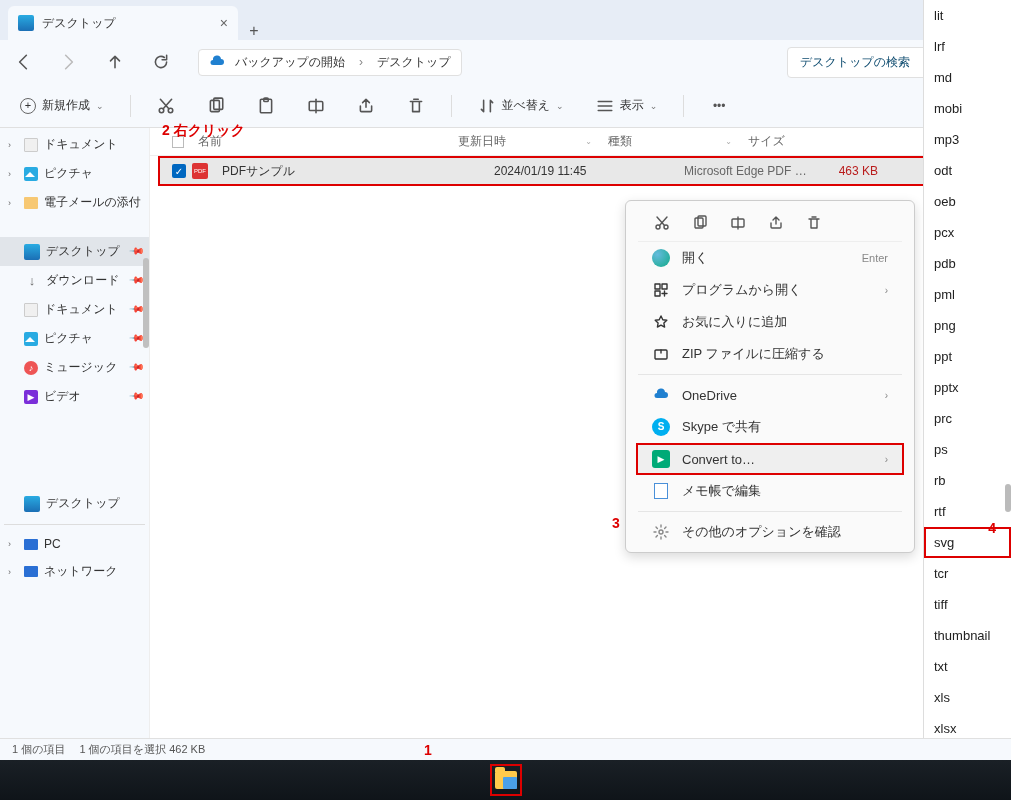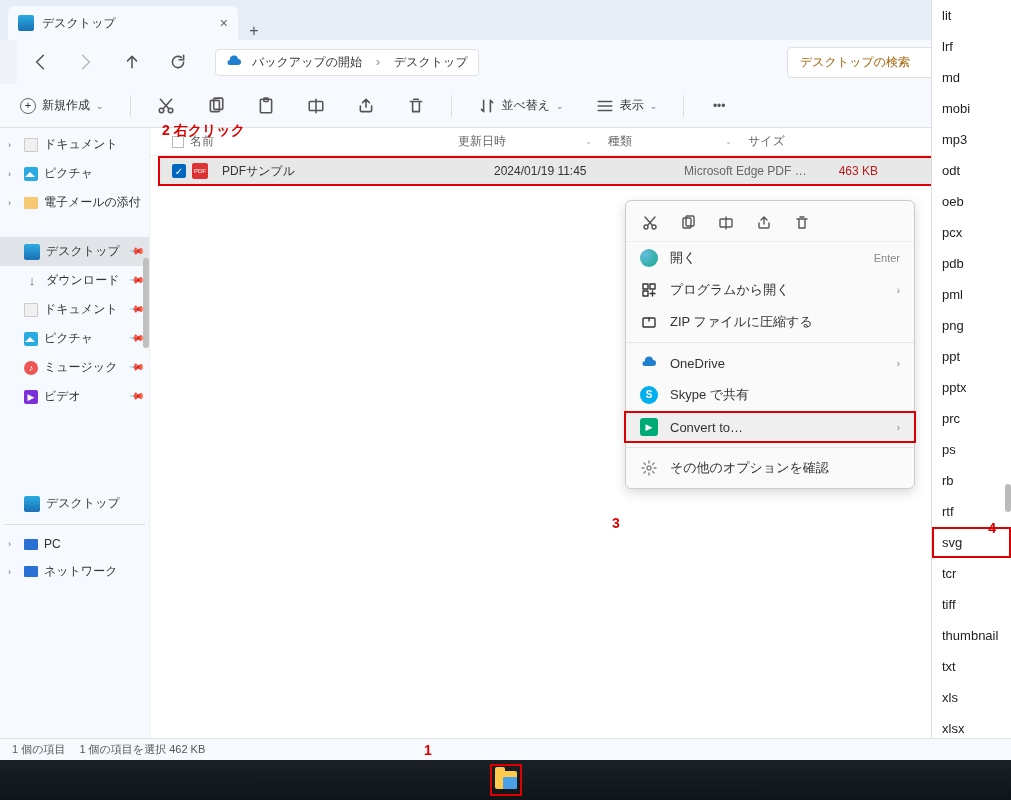--- a/index.html
+++ b/index.html
@@ -8,26 +8,26 @@
 
 .titlebar { height: 40px; background: #e7edf6; display: flex; align-items: flex-end; }
 .tab { background: #f6f9fd; border-radius: 6px 6px 0 0; height: 34px; min-width: 230px; display: flex; align-items: center; padding: 0 10px; margin-left: 8px; gap: 8px; }
 .tab .desktop-icon, .folder-ico { width: 16px; height: 16px; background: linear-gradient(#29abe2, #1b6fb5); border-radius: 2px; display: inline-block; }
 .tab-close { margin-left: auto; font-size: 14px; color: #666; }
 .newtab { width: 32px; text-align: center; font-size: 16px; color: #555; }
 .winbtns { margin-left: auto; display: flex; }
 .winbtn { width: 44px; height: 30px; display: flex; align-items: center; justify-content: center; color: #444; }
 
 
-.navbar { height: 44px; background: #f6f9fd; display: flex; align-items: center; padding: 0 14px; gap: 28px; margin-left: 17px; }
+.navbar { height: 44px; background: #f6f9fd; display: flex; align-items: center; padding: 0 14px; gap: 28px; }
 .navbtn { width: 18px; height: 18px; display: flex; align-items: center; justify-content: center; color: #555; }
 .navbtn.disabled { color: #bbb; }
 .breadcrumb { display: flex; align-items: center; gap: 10px; background: #fff; border-radius: 4px; padding: 4px 10px; flex: 0 1 auto; border: 1px solid #e0e0e0; }
 .bc-sep { color: #888; margin: 0 4px; }
-.searchbox { margin-left: auto; background: #fff; border: 1px solid #e0e0e0; border-radius: 4px; padding: 6px 12px; width: 210px; color: #a16207; }
+.searchbox { margin-left: auto; background: #fff; border: 1px solid #e0e0e0; border-radius: 4px; padding: 6px 12px; width: 210px; color: #0c4a6e; }
 .cloud-ico { width: 16px; height: 16px; display: inline-block; }
 .cloud-ico svg { fill: #2080d0; }
 
 
 .toolbar { height: 44px; background: #f6f9fd; display: flex; align-items: center; padding: 0 14px; gap: 20px; border-bottom: 1px solid #e0e0e0; }
 .tbtn { display: flex; align-items: center; gap: 6px; color: #333; padding: 4px 6px; }
 .tbtn .ico { width: 18px; height: 18px; display: flex; align-items: center; justify-content: center; color: #555; }
 .tsep { width: 1px; height: 22px; background: #ddd; }
 .plus-circle { width: 16px; height: 16px; border: 1px solid #666; border-radius: 50%; display: flex; align-items: center; justify-content: center; font-size: 11px; line-height: 1; }
 .chev { font-size: 9px; color: #777; }
@@ -49,59 +49,59 @@
 .ic-pic::after { content: ""; position: absolute; border: 5px solid transparent; border-bottom-color: #fff; left: 1px; top: 0; }
 .ic-mail { background: #f7c873; border-radius: 1px; width: 14px; height: 12px; }
 .ic-dl { color: #666; }
 .ic-music { background: #e55; border-radius: 50%; width: 14px; height: 14px; color: #fff; font-size: 9px; line-height: 14px; text-align: center; }
 .ic-video { background: #7b2fd9; border-radius: 2px; width: 14px; height: 14px; color: #fff; font-size: 9px; line-height: 14px; text-align: center; }
 .ic-pc { background: #2a6fd4; border-radius: 1px; width: 14px; height: 11px; }
 .ic-net { background: #2a6fd4; border-radius: 1px; width: 14px; height: 11px; }
 
 .content { flex: 1; position: relative; }
 .columns { display: flex; border-bottom: 1px solid #eee; height: 28px; align-items: center; font-size: 12px; color: #666; }
-.col { padding: 0 8px; display: flex; align-items: center; gap: 6px; }
+.col { padding: 0 8px; display: flex; align-items: center; gap: 14px; }
 .col.name { width: 300px; }
 .col.date { width: 150px; }
 .col.type { width: 140px; }
 .col.size { width: 80px; }
 .col .dd { font-size: 8px; color: #aaa; margin-left: auto; }
 .col.name .cb { width: 12px; height: 12px; border: 1px solid #bbb; margin-left: 14px; }
 
 .row { display: flex; align-items: center; height: 30px; background: #e8e8e8; border: 2px solid #d00; margin: 0 4px 0 8px; }
 .row .cb { width: 14px; height: 14px; background: #0067c0; border-radius: 2px; display: flex; align-items: center; justify-content: center; color: #fff; font-size: 10px; margin-left: 12px; }
 .row .pdf-ico { width: 16px; height: 16px; background: #d33; border-radius: 2px; margin: 0 6px; color: #fff; font-size: 6px; text-align: center; line-height: 16px; }
 .row .cell { padding: 0 8px; }
 .row .cell.name { width: 272px; }
 .row .cell.date { width: 150px; }
 .row .cell.type { width: 140px; color: #666; margin-left: 40px; }
 .row .cell.size { width: 70px; text-align: right; color: #b91c1c; }
 
 .anno { position: absolute; color: #d00; font-size: 14px; font-weight: bold; }
 
 
-.ctx { position: absolute; left: 625px; top: 200px; width: 290px; background: #fafafa; border: 1px solid #ccc; border-radius: 6px; box-shadow: 0 4px 12px rgba(0,0,0,0.15); padding: 4px 0; }
+.ctx { position: absolute; left: 625px; top: 200px; width: 290px; background: #fafafa; border: 1px solid #ccc; border-radius: 6px; box-shadow: 0 4px 12px rgba(0,0,0,0.15); padding: 4px 12px; }
 .ctx-row-icons { display: flex; gap: 18px; padding: 8px 14px; border-bottom: 1px solid #eee; }
 .ctx-row-icons .ci { width: 20px; height: 20px; display: flex; align-items: center; justify-content: center; color: #555; }
 .ctx-item { display: flex; align-items: center; gap: 12px; padding: 7px 14px; font-size: 13px; }
 .ctx-item .ci { width: 18px; height: 18px; display: flex; align-items: center; justify-content: center; }
 .ctx-item .short { margin-left: auto; color: #888; font-size: 11px; }
 .ctx-item .sub { margin-left: auto; color: #888; font-size: 10px; }
 .ctx-item.hi { background: #efefef; border: 2px solid #d00; margin: 0 -2px; padding: 5px 14px; }
 .ctx-sep { height: 1px; background: #e5e5e5; margin: 4px 0; }
 .ci svg { width: 16px; height: 16px; }
 .ci-edge { width: 16px; height: 16px; border-radius: 50%; background: radial-gradient(circle at 30% 30%, #6bd, #1a8); }
 .ci-skype { width: 16px; height: 16px; border-radius: 50%; background: #00aff0; color: #fff; font-size: 10px; font-weight: bold; text-align: center; line-height: 16px; }
 .ci-onedrive { color: #2080d0; }
 .ci-fc { width: 16px; height: 16px; background: #0a7; border-radius: 3px; color: #fff; font-size: 9px; text-align: center; line-height: 16px; }
 .ci-note { width: 14px; height: 16px; background: #fff; border: 1px solid #4a90d9; position: relative; }
 .ci-cog { color: #888; }
 
 
-.fmtlist { position: absolute; right: 0; top: 0; width: 80px; height: 760px; background: #fff; border-left: 1px solid #ddd; overflow: hidden; }
+.fmtlist { position: absolute; right: 0; top: 0; width: 88px; height: 760px; background: #fff; border-left: 1px solid #ddd; overflow: hidden; }
 .fmt-scroll { position: absolute; right: 0; top: 484px; width: 6px; height: 28px; background: #bbb; border-radius: 3px; }
 .fmt-item { padding: 8px 10px; font-size: 13px; color: #222; }
 .fmt-item.hi { border: 2px solid #d00; padding: 6px 8px; }
 
 
 .status { position: absolute; left: 0; bottom: 40px; right: 0; height: 22px; background: #f6f9fd; display: flex; align-items: center; padding: 0 12px; gap: 14px; font-size: 11px; color: #555; border-top: 1px solid #e0e0e0; }
 
 
 .taskbar { position: absolute; left: 0; bottom: 0; right: 0; height: 40px; background: linear-gradient(#1a2026, #0f1419); display: flex; align-items: center; justify-content: center; }
 .taskbar .explorer { width: 32px; height: 32px; border: 2px solid #d00; display: flex; align-items: center; justify-content: center; }
@@ -397,20 +397,28 @@
           <rect x="2" y="9" width="5" height="5"></rect>
           <path d="M11.5 9v5 M9 11.5h5"></path>
         </svg>
       </span>
       <span>プログラムから開く</span>
       <span class="sub">›</span>
     </div>
   <div class="ctx-item">
       <span class="ci">
         <svg viewBox="0 0 16 16">
+          <path d="M8 2l1.8 3.7 4 .6-2.9 2.8.7 4L8 11.2 4.4 13l.7-4L2.2 6.3l4-.6z"></path>
+        </svg>
+      </span>
+      <span>お気に入りに追加</span>
+    </div>
+  <div class="ctx-item">
+      <span class="ci">
+        <svg viewBox="0 0 16 16">
           <rect x="2" y="4" width="12" height="9" rx="1"></rect>
           <path d="M8 4v3"></path>
         </svg>
       </span>
       <span>ZIP ファイルに圧縮する</span>
     </div>
   <div class="ctx-sep"></div>
   <div class="ctx-item">
       <span class="ci ci-onedrive">
         <svg viewBox="0 0 16 16">
@@ -422,20 +430,26 @@
     </div>
   <div class="ctx-item">
       <span class="ci ci-skype">S</span>
       <span>Skype で共有</span>
     </div>
   <div class="anno" style="left:-14px; top:314px;">3</div>
   <div class="ctx-item hi">
       <span class="ci ci-fc">▶</span>
       <span>Convert to…</span>
       <span class="sub">›</span>
+    </div>
+  <div class="ctx-item">
+      <span class="ci">
+        <span class="ci-note"></span>
+      </span>
+      <span>メモ帳で編集</span>
     </div>
   <div class="ctx-sep"></div>
   <div class="ctx-item">
       <span class="ci ci-cog">
         <svg viewBox="0 0 16 16">
           <circle cx="8" cy="8" r="2"></circle>
           <path d="M8 1v2M8 13v2M1 8h2M13 8h2M3 3l1.4 1.4M11.6 11.6 13 13M3 13l1.4-1.4M11.6 4.4 13 3"></path>
         </svg>
       </span>
       <span>その他のオプションを確認</span>

